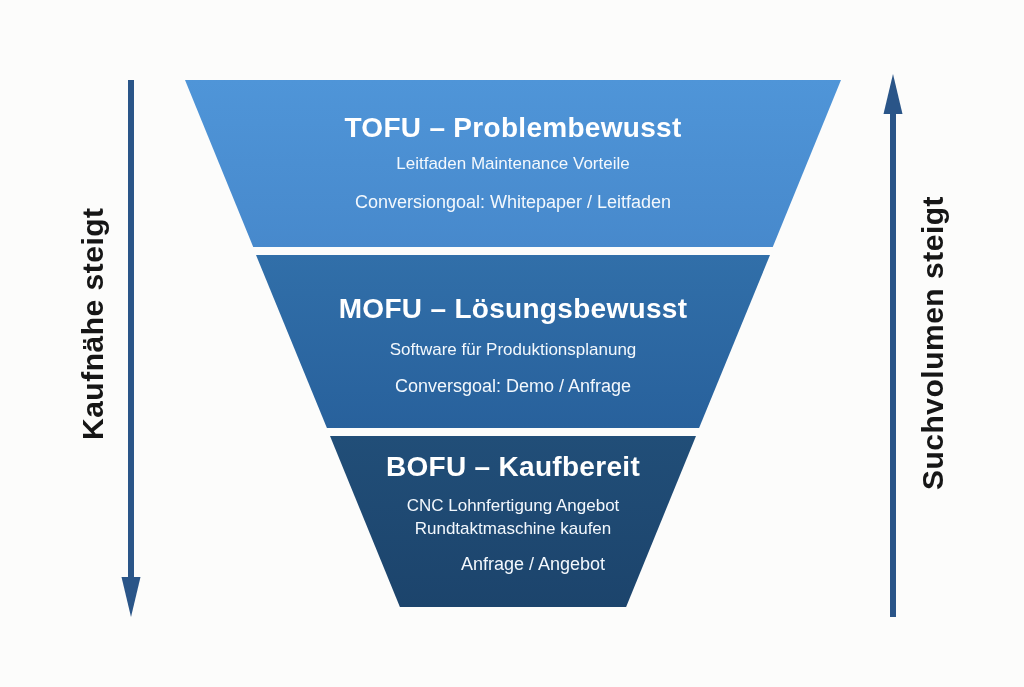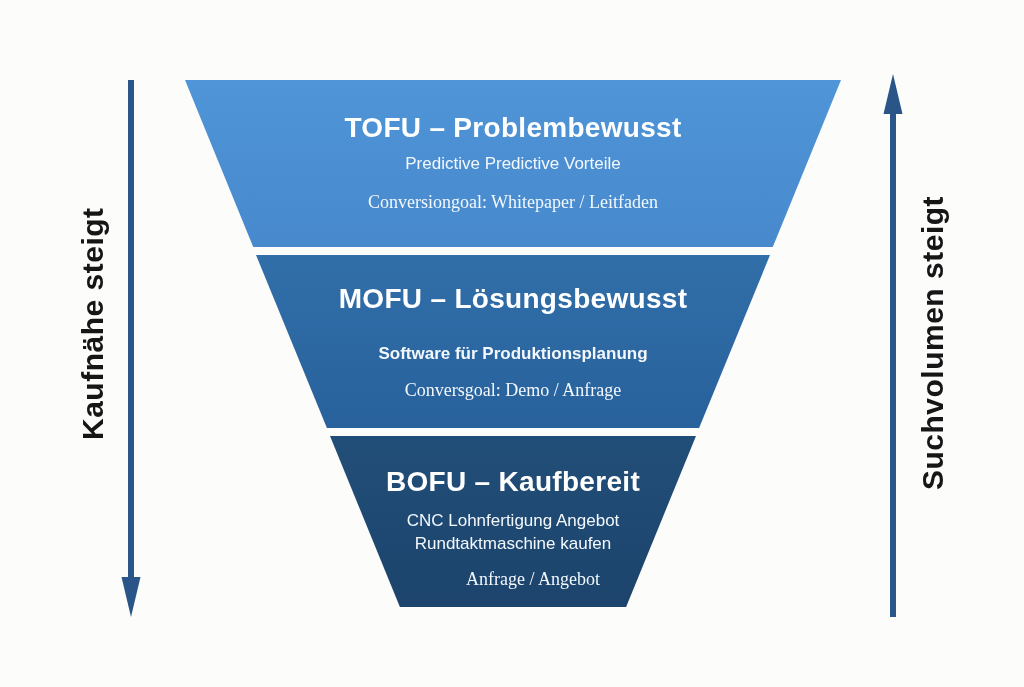--- a/index.html
+++ b/index.html
@@ -25,51 +25,50 @@
   .seg-tofu {
     left: 185px; top: 80px; width: 656px; height: 167px;
     clip-path: polygon(0% 0%, 100% 0%, 89.6% 100%, 10.4% 100%);
     background: linear-gradient(180deg, #4f95d8 0%, #4789cc 100%);
     padding-top: 30px;
   }
   .seg-mofu {
     left: 256px; top: 255px; width: 514px; height: 173px;
     clip-path: polygon(0% 0%, 100% 0%, 86.2% 100%, 13.8% 100%);
     background: linear-gradient(180deg, #316fa9 0%, #28619c 100%);
-    padding-top: 26px;
+    padding-top: 36px;
   }
   .seg-bofu {
     left: 330px; top: 436px; width: 366px; height: 171px;
     clip-path: polygon(0% 0%, 100% 0%, 80.9% 100%, 19.1% 100%);
     background: linear-gradient(180deg, #214e78 0%, #1c446c 100%);
-    padding-top: 28px;
+    padding-top: 13px;
   }
   .seg-title {
     font-size: 28px;
     line-height: 36px;
     font-weight: bold;
     letter-spacing: 0.3px;
     white-space: nowrap;
   }
   .keywords { }
   .seg-tofu .keywords { margin-top: 6px; }
-  .seg-mofu .keywords { margin-top: 25px; font-weight: bold; }
+  .seg-mofu .keywords { margin-top: 11px; }
   .seg-bofu .keywords { margin-top: 9px; }
   .seg-line {
     font-size: 17px;
     line-height: 23px;
     color: #f3f8fd;
     white-space: nowrap;
   }
   .seg-conv {
     font-size: 18px;
     line-height: 24px;
     color: #f3f8fd;
     white-space: nowrap;
-    font-family: Liberation Serif, serif;
   }
   .seg-tofu .seg-conv { margin-top: 15px; }
   .seg-mofu .seg-conv { margin-top: 13px; }
   .seg-bofu .seg-conv { margin-top: 12px; margin-left: 40px; }
 
   
   .arrow-svg { position: absolute; overflow: visible; }
   .arrow-left  { left: 117px; top: 76px; }
   .arrow-right { left: 879px; top: 72px; }
 
@@ -98,21 +97,21 @@
   <div class="side-label label-left">Kaufnähe steigt</div>
 
   <svg class="arrow-svg arrow-left" width="28" height="545" viewBox="0 0 28 545" aria-hidden="true">
     <line x1="14" y1="4" x2="14" y2="506" stroke="#2a5588" stroke-width="6"></line>
     <polygon points="4.5,501 23.5,501 14,541" fill="#2a5588"></polygon>
   </svg>
 
   <div class="segment seg-tofu">
     <div class="seg-title">TOFU – Problembewusst</div>
     <div class="keywords">
-      <div class="seg-line">Predictive Predictive Vorteile</div>
+      <div class="seg-line">Leitfaden Maintenance Vorteile</div>
     </div>
     <div class="seg-conv">Conversiongoal: Whitepaper / Leitfaden</div>
   </div>
 
   <div class="segment seg-mofu">
     <div class="seg-title">MOFU – Lösungsbewusst</div>
     <div class="keywords">
       <div class="seg-line">Software für Produktionsplanung</div>
     </div>
     <div class="seg-conv">Conversgoal: Demo / Anfrage</div>

